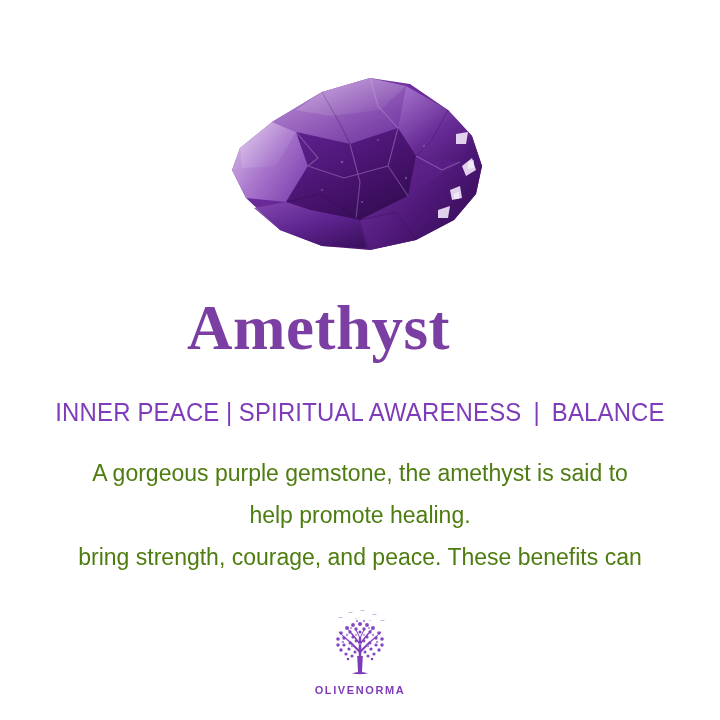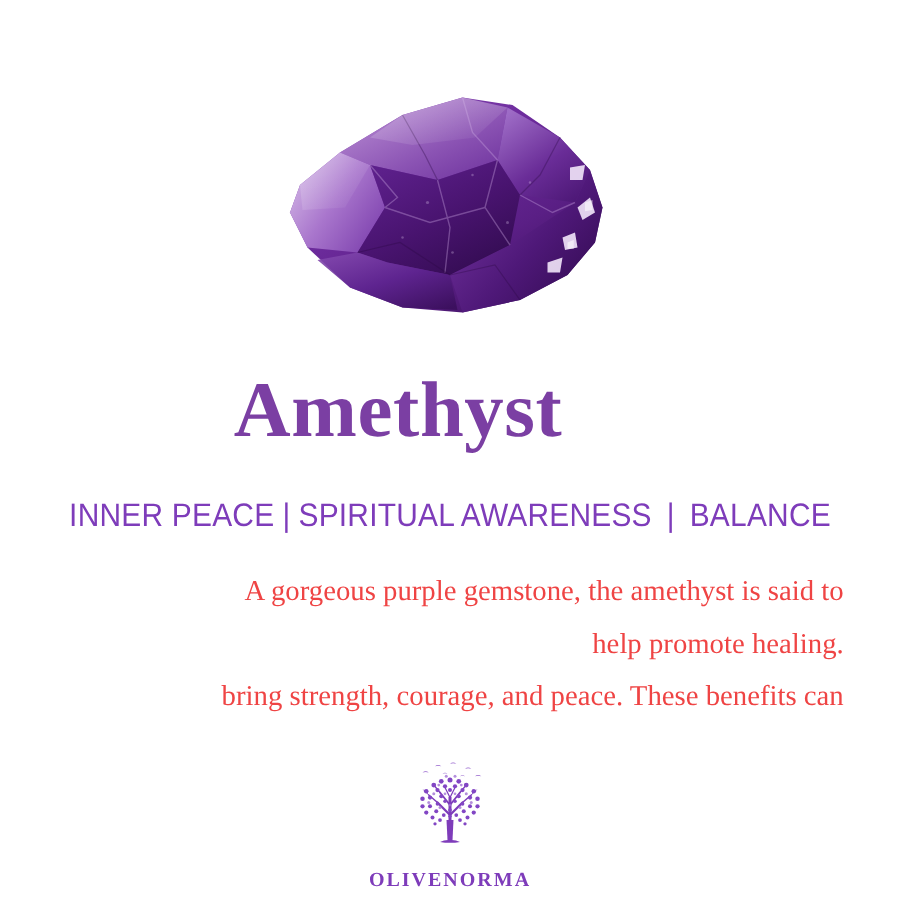--- a/index.html
+++ b/index.html
@@ -78,48 +78,48 @@
     padding: 0 13px;
   }
 
   
   .body-copy {
     position: absolute;
     left: 50%;
     top: 452px;
     transform: translateX(-50%);
     width: 630px;
-    text-align: right;
-    font-family: Liberation Serif, serif;
+    text-align: center;
+    font-family: Liberation Sans, sans-serif;
     font-size: 23px;
     line-height: 42px;
-    color: #ef4444;
+    color: #4d7c0f;
   }
   .body-copy .line {
     display: block;
     white-space: nowrap;
   }
 
   
   .logo {
     position: absolute;
     left: 0;
     top: 608px;
     width: 720px;
     text-align: center;
   }
   .logo-mark {
     display: block;
     margin: 0 auto;
   }
   .logo-word {
     display: block;
-    margin-top: 14px;
-    font-family: Liberation Serif, serif;
-    font-size: 16px;
+    margin-top: 2px;
+    font-family: Liberation Sans, sans-serif;
+    font-size: 11px;
     font-weight: 700;
     letter-spacing: 1.6px;
     color: #7E3CBA;
   }
 </style>
 </head>
 <body>
 
 <div class="card">
 

